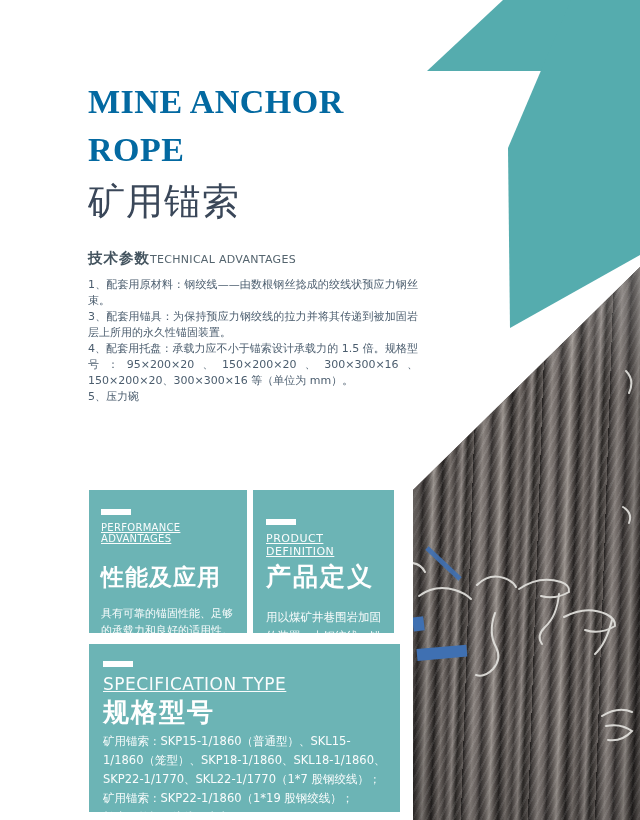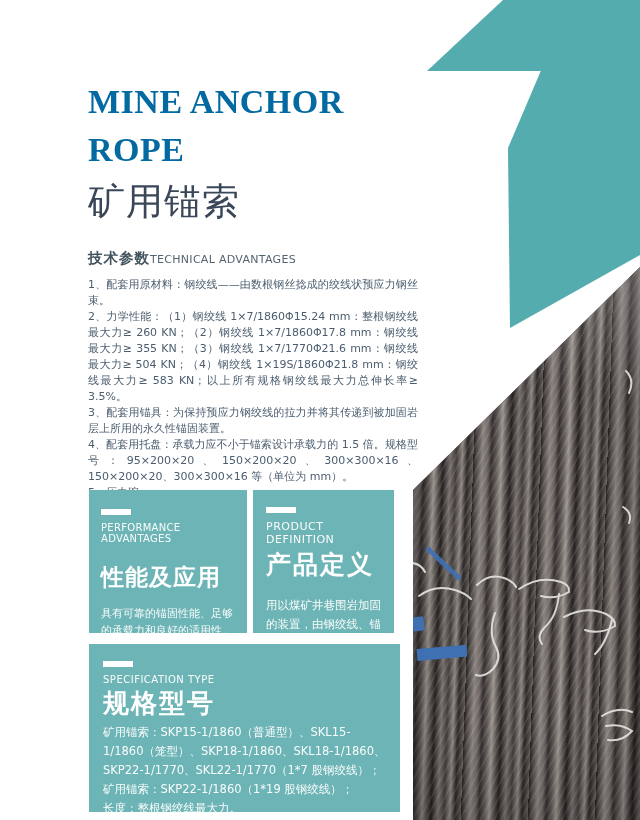--- a/index.html
+++ b/index.html
@@ -36,27 +36,27 @@
   .tech{position:absolute;left:88px;top:249px;width:330px;}
   .tech-head{display:flex;align-items:baseline;gap:0;}
   .tech-head-zh{font-size:14.5px;font-weight:600;color:#44545f;letter-spacing:1px;}
   .tech-head-en{font-size:11px;color:#54646e;letter-spacing:0.3px;}
   .tech-body{margin-top:9px;font-size:11px;line-height:16px;color:#4b5d6e;text-align:justify;}
   .tech-body p{margin:0;}
 
   
   .card{position:absolute;background:#6cb4b5;color:#ffffff;box-sizing:border-box;overflow:hidden;}
   .card-1{left:89px;top:490px;width:158px;height:143px;padding:19px 12px 0 12px;}
-  .card-2{left:253px;top:490px;width:141px;height:143px;padding:17px 13px 0 13px;}
+  .card-2{left:253px;top:490px;width:141px;height:143px;padding:29px 13px 0 13px;}
   .card-3{left:89px;top:644px;width:311px;height:168px;padding:17px 14px 0 14px;}
   .accent-bar{width:30px;height:6px;background:#ffffff;}
-  .card-label{margin-top:7px;font-weight:500;opacity:0.97;}
+  .card-label{margin-top:7px;font-weight:500;opacity:0.97;text-decoration:underline;}
   .card-1 .card-label{font-size:10px;letter-spacing:0.3px;}
   .card-2 .card-label{font-size:11px;letter-spacing:0.5px;}
-  .card-3 .card-label{font-size:10px;letter-spacing:0.5px;}
+  .card-3 .card-label{font-size:17px;letter-spacing:0.5px;}
   .card-title{font-weight:700;}
   .card-1 .card-title{margin-top:18px;font-size:23px;line-height:30px;letter-spacing:1px;}
   .card-2 .card-title{margin-top:3px;font-size:25px;line-height:32px;letter-spacing:2px;}
   .card-3 .card-title{margin-top:2px;font-size:26px;line-height:32px;letter-spacing:2px;}
   .card-body{color:rgba(255,255,255,0.96);}
   .card-1 .card-body{margin-top:13px;font-size:11px;line-height:17px;width:136px;}
   .card-2 .card-body{margin-top:15px;font-size:11.5px;line-height:19px;width:118px;}
   .card-3 .card-body{margin-top:4px;font-size:11.5px;line-height:19px;width:285px;}
   .card-body div{margin:0;}
 </style>
@@ -102,21 +102,20 @@
     <div class="hero-zh">矿用锚索</div>
   </header>
 
   <section class="tech">
     <div class="tech-head">
       <span class="tech-head-zh">技术参数</span>
       <span class="tech-head-en">TECHNICAL ADVANTAGES</span>
     </div>
     <div class="tech-body">
       <p>1、配套用原材料：钢绞线——由数根钢丝捻成的绞线状预应力钢丝束。</p>
-      <p>2、力学性能：（1）钢绞线 1×7/1860Φ15.24 mm：整根钢绞线最大力≥ 260 KN；（2）钢绞线 1×7/1860Φ17.8 mm：钢绞线最大力≥ 355 KN；（3）钢绞线 1×7/1770Φ21.6 mm：钢绞线最大力≥ 504 KN；（4）钢绞线 1×19S/1860Φ21.8 mm：钢绞线最大力≥ 583 KN；以上所有规格钢绞线最大力总伸长率≥ 3.5%。</p>
       <p>3、配套用锚具：为保持预应力钢绞线的拉力并将其传递到被加固岩层上所用的永久性锚固装置。</p>
       <p>4、配套用托盘：承载力应不小于锚索设计承载力的 1.5 倍。规格型号：95×200×20、150×200×20、300×300×16、150×200×20、300×300×16 等（单位为 mm）。</p>
       <p>5、压力碗</p>
     </div>
   </section>
 
   <section class="card card-1">
     <div class="accent-bar"></div>
     <div class="card-label">PERFORMANCE ADVANTAGES</div>
     <div class="card-title">性能及应用</div>

